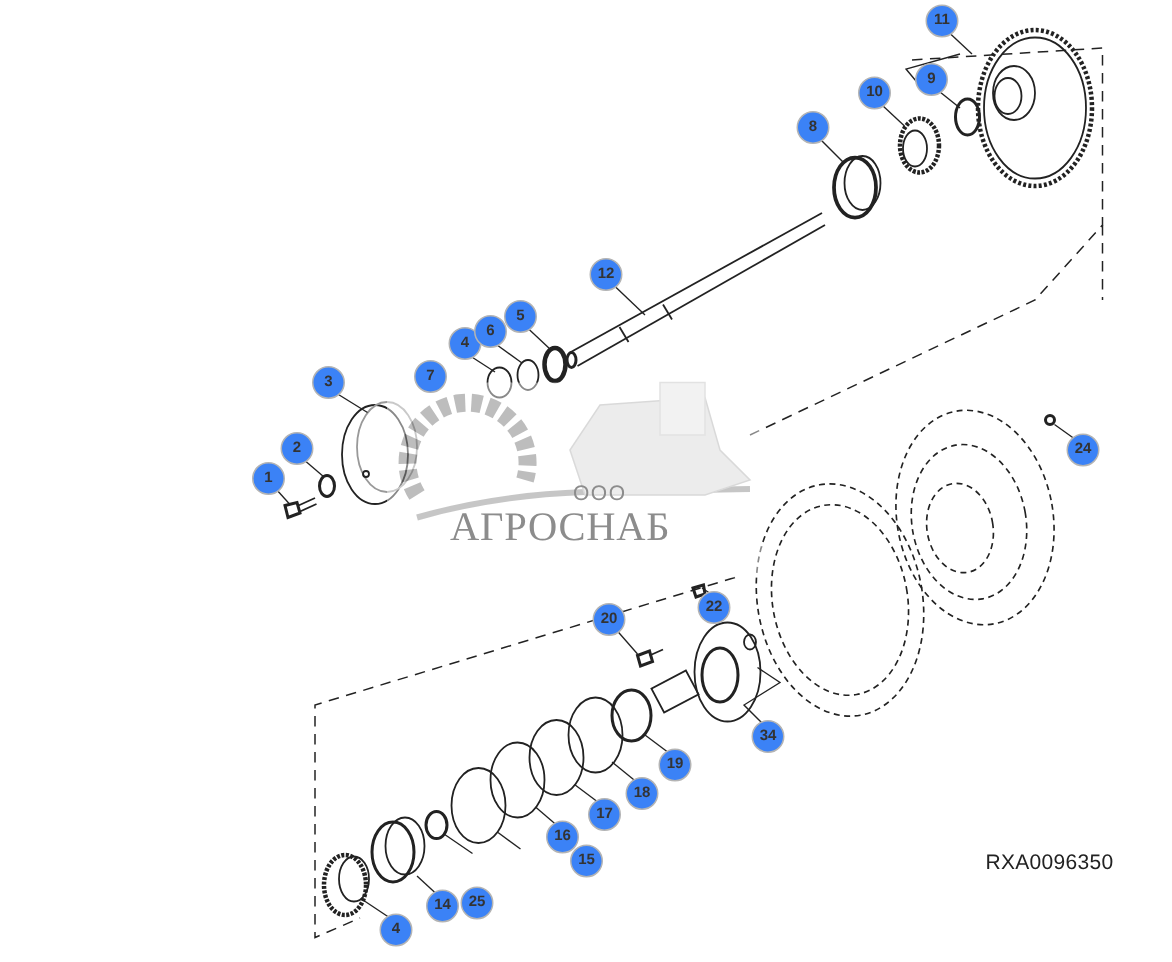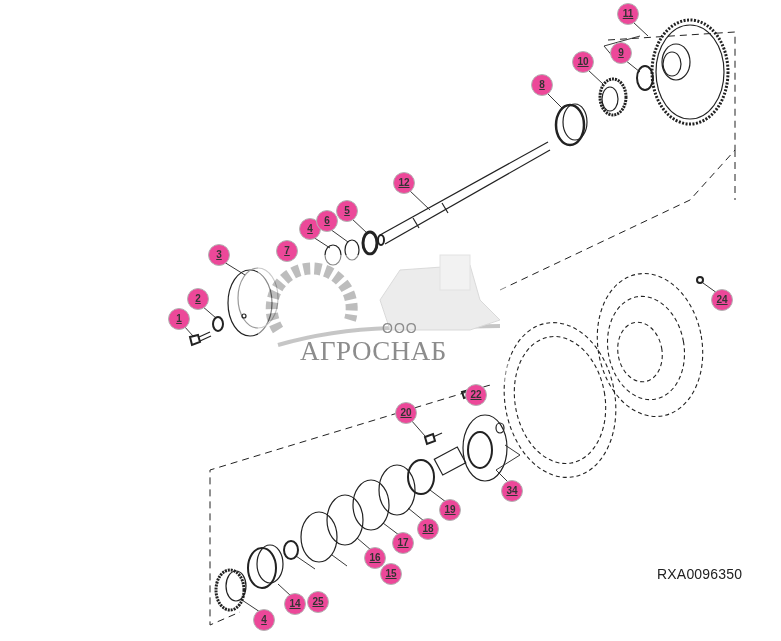--- a/index.html
+++ b/index.html
@@ -1,22 +1,22 @@
 <!DOCTYPE html>
 <html><head>
 <meta charset="utf-8">
 <style>
   html, body { margin:0; padding:0; background:#ffffff; }
   #stage { position:relative; width:781px; height:641px; overflow:hidden; background:#fff;
            font-family:"Liberation Sans", sans-serif; }
   svg.drawing { position:absolute; left:0; top:0; width:781px; height:641px; }
   .callout { position:absolute; width:22px; height:22px; border-radius:50%;
-             background:#ec4899; border:1px solid #b4b4b4; box-sizing:border-box;
+             background:#3b82f6; border:1px solid #b4b4b4; box-sizing:border-box;
              font-size:10px; font-weight:bold; color:#333; text-align:center; line-height:20px;
-             transform:translate(-50%,-50%); cursor:pointer;text-decoration:underline; }
+             transform:translate(-50%,-50%); cursor:pointer; }
   .ref { position:absolute; left:657px; top:566px; font-size:14px; color:#222; letter-spacing:0.2px; }
   .wm-text { position:absolute; left:300px; top:336px; font-family:"Liberation Serif", serif;
              font-size:27px; color:#8c8c8c; letter-spacing:0.5px; }
   .wm-ooo { position:absolute; left:382px; top:320px; font-size:14px; color:#8c8c8c; letter-spacing:1px; }
 </style>
 </head>
 <body>
 
 <div id="stage">
 
@@ -166,19 +166,19 @@
       <div class="callout" style="left: 404px; top: 183px;">12</div>
       <div class="callout" style="left: 264px; top: 620px;">4</div>
       <div class="callout" style="left: 295px; top: 604px;">14</div>
       <div class="callout" style="left: 351px; top: 574px; margin-left: 40px;">15</div>
       <div class="callout" style="left: 375px; top: 558px;">16</div>
       <div class="callout" style="left: 403px; top: 543px;">17</div>
       <div class="callout" style="left: 428px; top: 529px;">18</div>
       <div class="callout" style="left: 450px; top: 510px;">19</div>
       <div class="callout" style="left: 406px; top: 413px;">20</div>
       <div class="callout" style="left: 512px; top: 491px;">34</div>
-      <div class="callout" style="left: 476px; top: 395px;">22</div>
+      <div class="callout" style="left: 476px; top: 405px;">22</div>
       <div class="callout" style="left: 722px; top: 300px;">24</div>
       <div class="callout" style="left: 318px; top: 602px;">25</div>
     </div>
 
   <div class="ref">RXA0096350</div>
 </div>
 
 </body></html>

